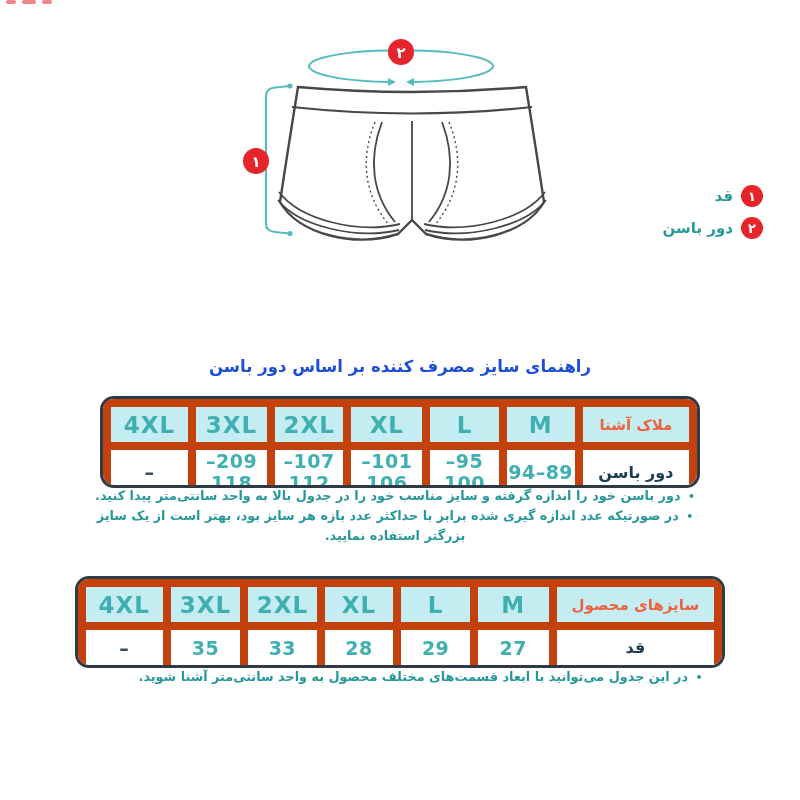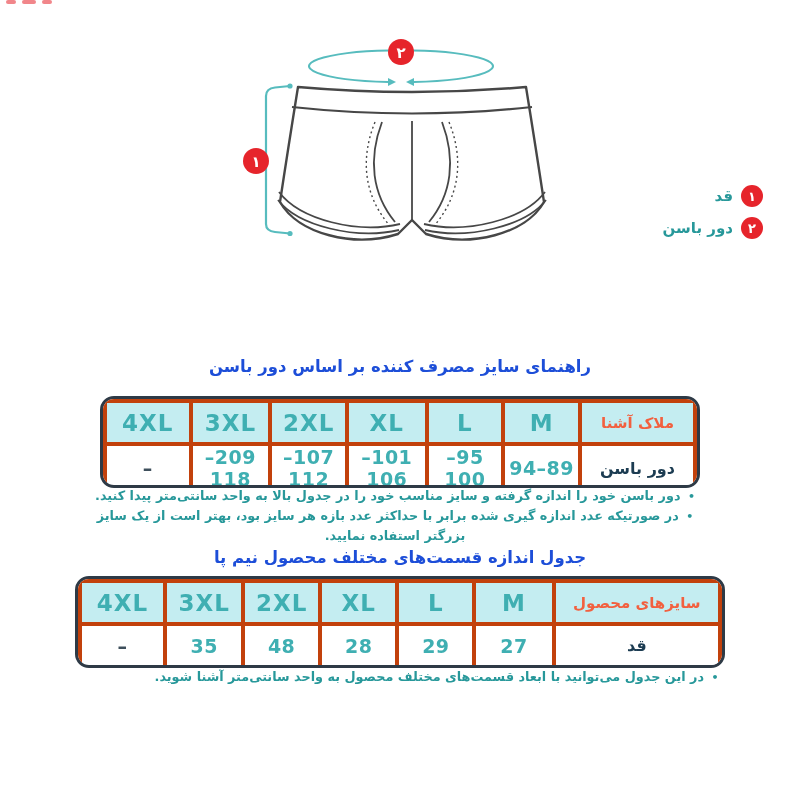--- a/index.html
+++ b/index.html
@@ -19,33 +19,33 @@
   
   .sec-title{position:absolute;text-align:center;color:#1d4ed8;font-weight:bold;font-size:16.5px;direction:rtl;}
   .sec-title.t1{left:100px;top:357px;width:600px;}
   .sec-title.t2{left:75px;top:548px;width:650px;}
 
   
   .tbl-wrap{position:absolute;border:3px solid #2e3a46;border-radius:14px;overflow:hidden;background:#ffffff;}
   .tbl-wrap.w1{left:100px;top:378px;width:594px;height:86px;top:396px;}
   .tbl-wrap.w2{left:75px;top:576px;width:644px;height:86px;}
   table.size-table{width:100%;height:100%;border-collapse:collapse;direction:rtl;table-layout:fixed;}
-  .size-table th,.size-table td{border:4px solid #c2410c;text-align:center;vertical-align:middle;padding:0;}
+  .size-table th,.size-table td{border:8px solid #c2410c;text-align:center;vertical-align:middle;padding:0;}
   .size-table tr.head th{background:#c4edf1;}
   .size-table tr{height:43px;}
   .cell-size{color:#3fafb2;font-size:23px;font-weight:600;letter-spacing:1px;font-family:"DejaVu Sans",sans-serif;}
   .cell-crit{color:#f2603f;font-size:15px;font-weight:bold;}
   .cell-rowlabel{color:#1c3c52;font-size:16px;font-weight:bold;background:#ffffff;}
   .cell-val{color:#3fafb2;font-size:19px;font-weight:600;letter-spacing:0.5px;}
   .cell-val.dash{color:#3e4f5c;font-weight:bold;}
 
   
   .notes{position:absolute;direction:rtl;text-align:center;color:#27989a;font-weight:bold;font-size:12.8px;line-height:19px;}
   .notes.n1{left:85px;top:486px;width:620px;}
-  .notes.n2{left:150px;top:667px;width:573px;}
+  .notes.n2{left:134px;top:667px;width:573px;}
   .note-line .bullet{font-size:11px;margin-left:3px;}
 
   
   .edge-artifact{position:absolute;left:6px;top:0px;width:52px;height:6px;opacity:.55;}
   .edge-artifact span{position:absolute;background:#e6242b;height:4px;border-radius:2px;top:0;}
   .edge-artifact .a{left:0;width:10px;}
   .edge-artifact .b{left:16px;width:14px;}
   .edge-artifact .c{left:36px;width:10px;}
 </style>
 </head>
@@ -149,21 +149,20 @@
     <div class="note-line">
       <span class="bullet">•</span>
       <span>دور باسن خود را اندازه گرفته و سایز مناسب خود را در جدول بالا به واحد سانتی‌متر پیدا کنید.</span>
     </div>
     <div class="note-line">
       <span class="bullet">•</span>
       <span>در صورتیکه عدد اندازه گیری شده برابر با حداکثر عدد بازه هر سایز بود، بهتر است از یک سایز بزرگتر استفاده نمایید.</span>
     </div>
   </div>
 
-  <div class="sec-title t2">جدول اندازه قسمت‌های مختلف محصول نیم پا</div>
 
   <div class="tbl-wrap w2">
     <table class="size-table">
       <colgroup>
         <col style="width:26%">
           <col style="width:12.4%">
           <col style="width:12%">
         <col style="width:12.1%">
           <col style="width:12%">
           <col style="width:12.2%">
@@ -177,21 +176,21 @@
         <th class="cell-size">XL</th>
         <th class="cell-size">2XL</th>
         <th class="cell-size">3XL</th>
         <th class="cell-size">4XL</th>
       </tr>
       <tr>
         <th class="cell-rowlabel">قد</th>
         <td class="cell-val">27</td>
         <td class="cell-val">29</td>
         <td class="cell-val">28</td>
-        <td class="cell-val">48</td>
+        <td class="cell-val">33</td>
         <td class="cell-val">35</td>
         <td class="cell-val dash">–</td>
       </tr>
     </tbody>
       </table>
   </div>
 
   <div class="notes n2">
     <div class="note-line">
       <span class="bullet">•</span>

